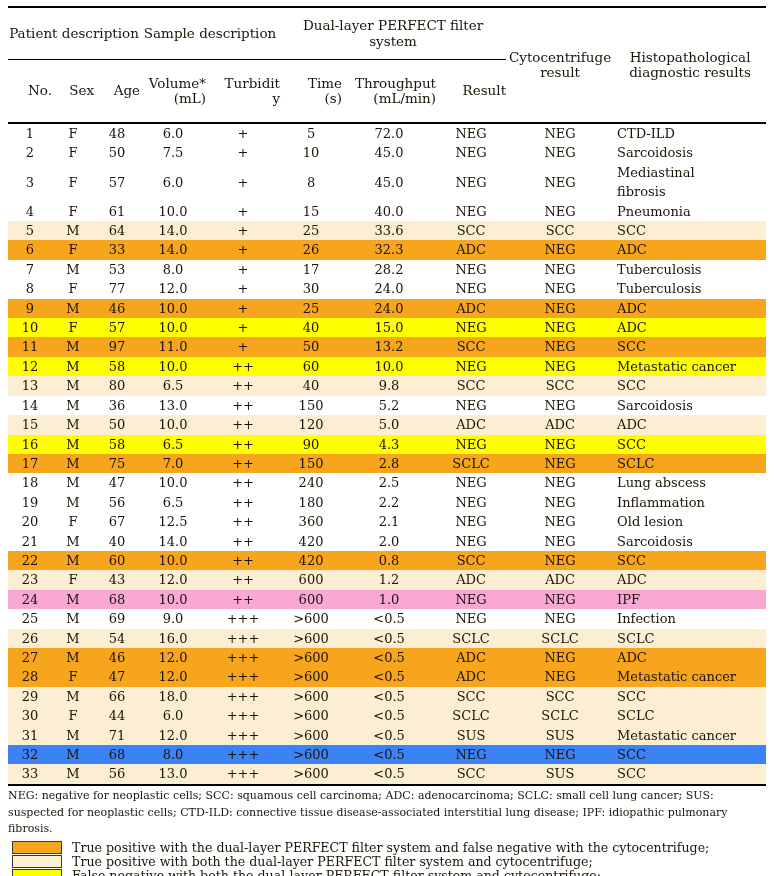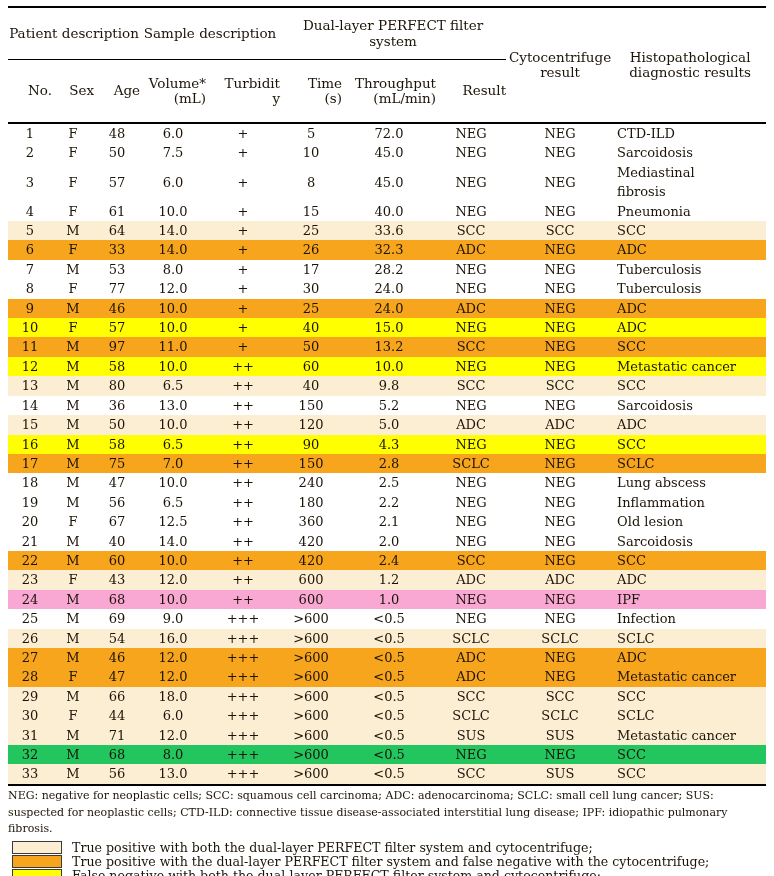--- a/index.html
+++ b/index.html
@@ -335,21 +335,21 @@
           <td>NEG</td>
           <td class="histo">Sarcoidosis</td>
         </tr>
         <tr style="background: rgb(248, 165, 30);">
           <td>22</td>
           <td>M</td>
           <td>60</td>
           <td>10.0</td>
           <td>++</td>
           <td>420</td>
-          <td>2.4</td>
+          <td>0.8</td>
           <td>SCC</td>
           <td>NEG</td>
           <td class="histo">SCC</td>
         </tr>
         <tr style="background: rgb(252, 238, 211);">
           <td>23</td>
           <td>F</td>
           <td>43</td>
           <td>12.0</td>
           <td>++</td>
@@ -448,21 +448,21 @@
           <td>M</td>
           <td>71</td>
           <td>12.0</td>
           <td>+++</td>
           <td>&gt;600</td>
           <td>&lt;0.5</td>
           <td>SUS</td>
           <td>SUS</td>
           <td class="histo">Metastatic cancer</td>
         </tr>
-        <tr style="background: #22c55e;">
+        <tr style="background: #3b82f6;">
           <td>32</td>
           <td>M</td>
           <td>68</td>
           <td>8.0</td>
           <td>+++</td>
           <td>&gt;600</td>
           <td>&lt;0.5</td>
           <td>NEG</td>
           <td>NEG</td>
           <td class="histo">SCC</td>
@@ -480,28 +480,28 @@
           <td class="histo">SCC</td>
         </tr>
       </tbody>
   </table>
 
   <div class="footnotes">
     <p class="footnote">NEG: negative for neoplastic cells; SCC: squamous cell carcinoma; ADC: adenocarcinoma; SCLC: small cell lung cancer; SUS: suspected for neoplastic cells; CTD-ILD: connective tissue disease-associated interstitial lung disease; IPF: idiopathic pulmonary fibrosis.</p>
   </div>
 
   <div class="legend">
+    <div class="legend-row">
+      <span class="swatch" style="background: rgb(248, 165, 30);"></span>
+      <span class="legend-label">True positive with the dual-layer PERFECT filter system and false negative with the cytocentrifuge;</span>
+    </div>
     <div class="legend-row">
       <span class="swatch" style="background: rgb(252, 238, 211);"></span>
       <span class="legend-label">True positive with both the dual-layer PERFECT filter system and cytocentrifuge;</span>
     </div>
     <div class="legend-row">
-      <span class="swatch" style="background: rgb(248, 165, 30);"></span>
-      <span class="legend-label">True positive with the dual-layer PERFECT filter system and false negative with the cytocentrifuge;</span>
-    </div>
-    <div class="legend-row">
       <span class="swatch" style="background: rgb(255, 255, 0);"></span>
       <span class="legend-label">False negative with both the dual-layer PERFECT filter system and cytocentrifuge;</span>
     </div>
 
   </div>
 
 </div>
 
 </body></html>

